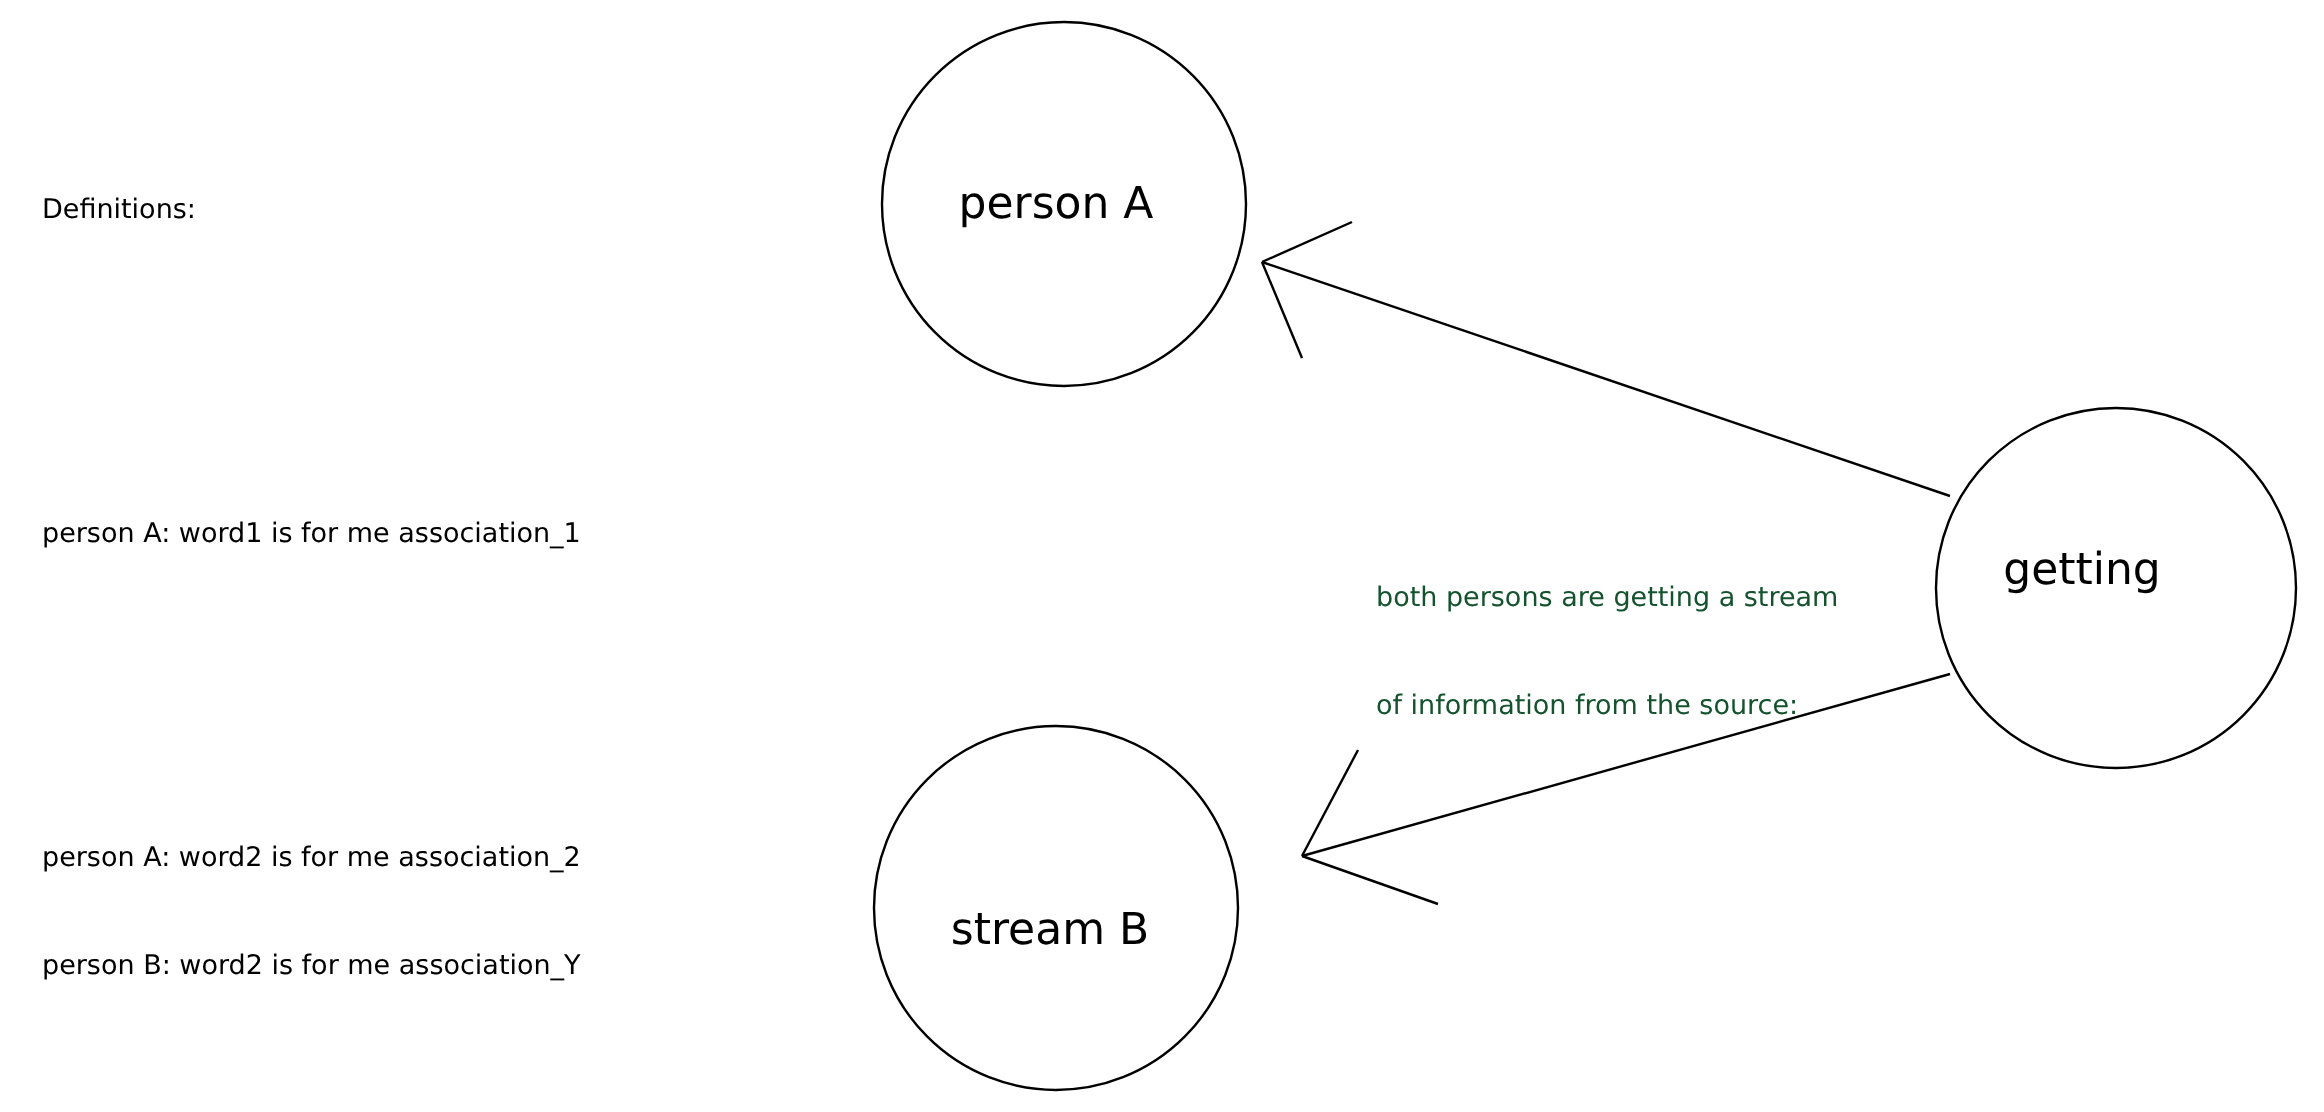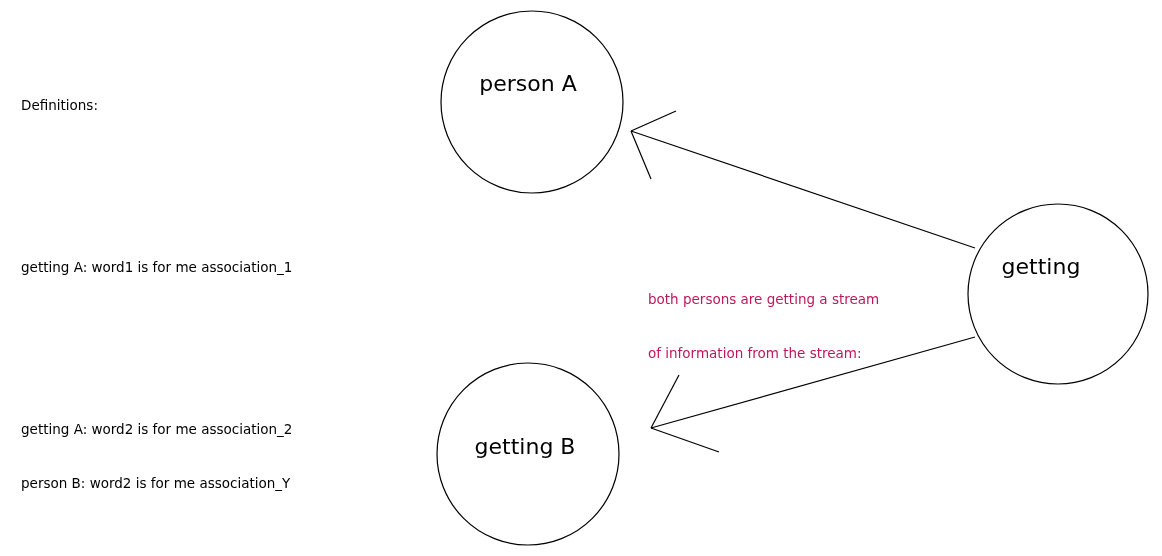--- a/index.html
+++ b/index.html
@@ -65,53 +65,54 @@
   }
   
   .node-label {
     position: absolute;
     font-size: 22px;
     line-height: 22px;
     color: #000000;
     white-space: nowrap;
     transform: translate(-50%, -50%);
     text-align: center;
+    margin-top: 19px;
   }
   #label-person-a { left: 528px; top: 84px; }
   #label-person-b { left: 525px; top: 447px; }
   #label-source   { left: 1041px; top: 267px; }
   
   #stream-note {
     position: absolute;
-    left: 648px;
+    left: 688px;
     top: 254px;
     font-size: 13.5px;
     line-height: 18px;
     white-space: pre;
-    color: #be185d;
+    color: #14532d;
   }
   #stream-note .line { display: block; height: 18px; }
 </style>
 </head>
 <body>
 
 <div id="canvas">
 
   <div id="definitions">
 
     <div class="para">
       <span class="line">Definitions:</span>
     </div>
 
     <div class="para">
-      <span class="line">getting A: word1 is for me association_1</span>
+      <span class="line">person A: word1 is for me association_1</span>
     </div>
 
     <div class="para">
-      <span class="line">getting A: word2 is for me association_2</span>
+      <span class="line">person A: word2 is for me association_2</span>
       <span class="line">person B: word2 is for me association_Y</span>
     </div>
 
     
 
     
 
   </div>
 
   <svg id="diagram" viewBox="0 0 1162 556">
@@ -126,21 +127,21 @@
     <line class="arrow-barb" x1="631" y1="131" x2="676" y2="111"></line>
     <line class="arrow-barb" x1="631" y1="131" x2="651" y2="179"></line>
 
     <line class="edge-line" x1="975" y1="337" x2="651" y2="428"></line>
     <line class="arrow-barb" x1="651" y1="428" x2="679" y2="375"></line>
     <line class="arrow-barb" x1="651" y1="428" x2="719" y2="452"></line>
 
   </svg>
 
   <div class="node-label" id="label-person-a">person A</div>
-  <div class="node-label" id="label-person-b">getting B</div>
+  <div class="node-label" id="label-person-b">stream B</div>
   <div class="node-label" id="label-source">getting</div>
 
   <div id="stream-note">
     <span class="line">both persons are getting a stream</span>
-    <span class="line">of information from the stream:</span>
+    <span class="line">of information from the source:</span>
   </div>
 
 </div>
 
 </body></html>

